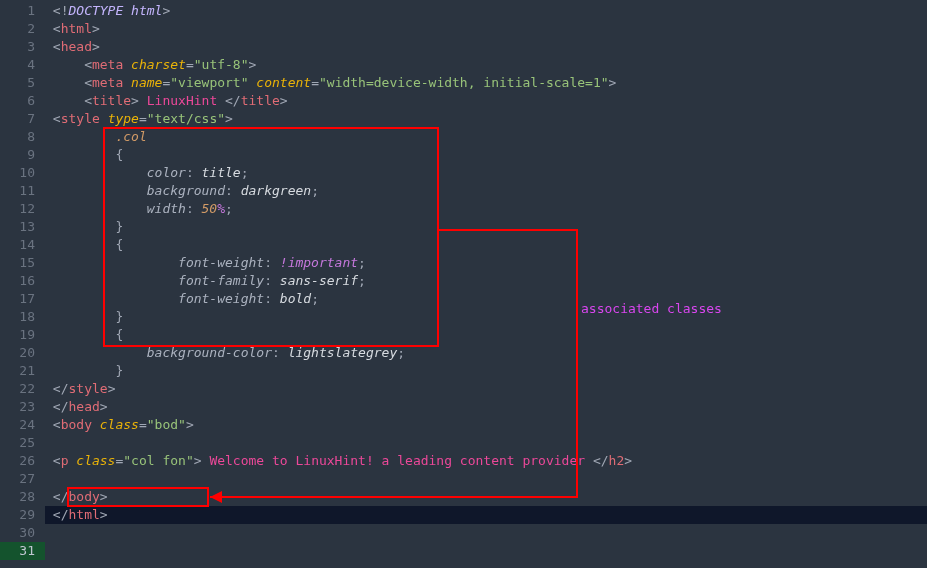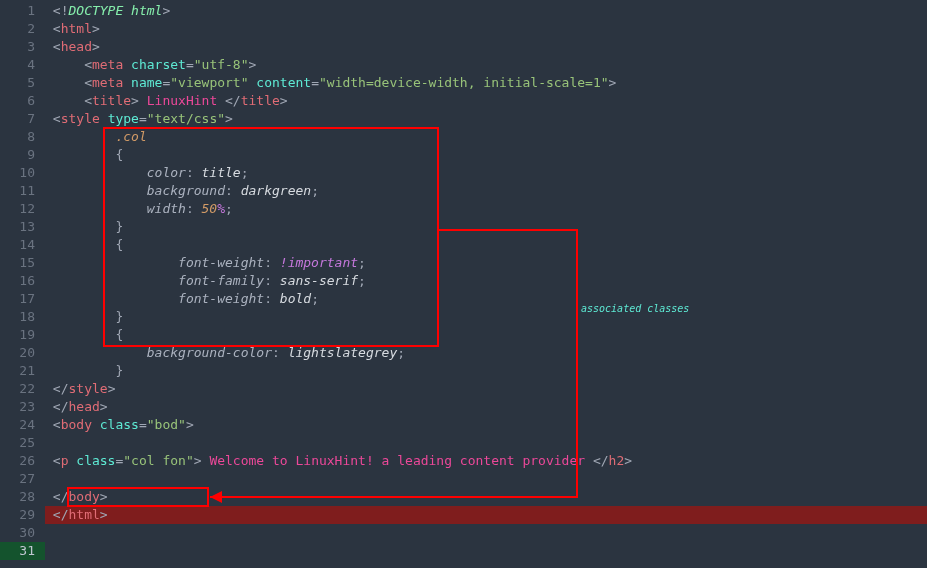--- a/index.html
+++ b/index.html
@@ -37,46 +37,45 @@
   .code {
     flex: 1;
     padding-top: 2px;
     position: relative;
   }
   .code .line {
     height: 18px;
     white-space: pre;
   }
   .code .line.current {
-    background: #7f1d1d;
+    background: #0f172a;
   }
   
   .br   { color: #a0a7b4; }      
   .tag  { color: #e06c75; }      
-  .doct { color: #86efac; font-style: italic; text-align: center; }
-  .attr { color: #5eead4; }
+  .doct { color: #c4b5fd; font-style: italic; text-align: center; }
+  .attr { color: #eab308; font-style: italic; }
   .str  { color: #98c379; }      
   .txt  { color: #ec4899; }
   .sel  { color: #d19a66; font-style: italic; }
   .prop { color: #abb2bf; font-style: italic; }
   .valw { color: #d7dbe0; font-style: italic; }
   .kw   { color: #c678dd; font-style: italic; }
   .num  { color: #d19a66; font-style: italic; }
 
   
   .box {
     position: absolute;
     border: 2px solid #ff0000;
     pointer-events: none;
   }
   .ann-label {
     position: absolute;
-    color: #5eead4;
-    font-style: italic;
-    font-size: 10px;
+    color: #d946ef;
+    font-size: 13px;
     pointer-events: none;
   }
   svg.conn {
     position: absolute;
     pointer-events: none;
     overflow: visible;
   }
 </style>
 </head>
 <body>

